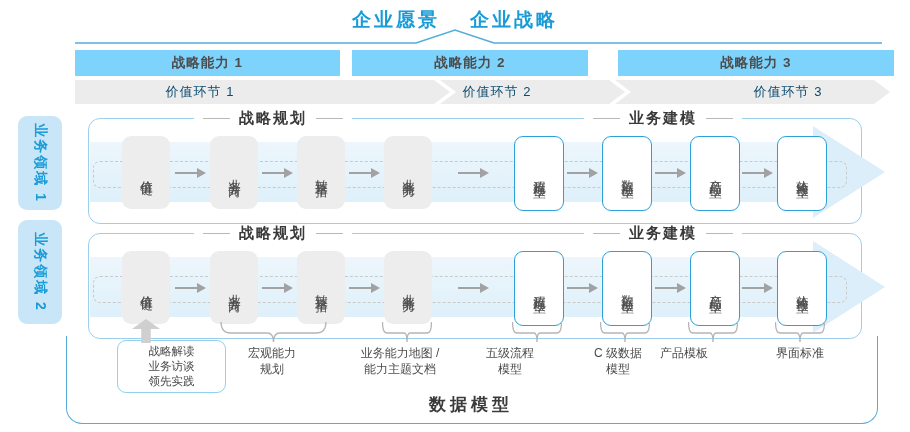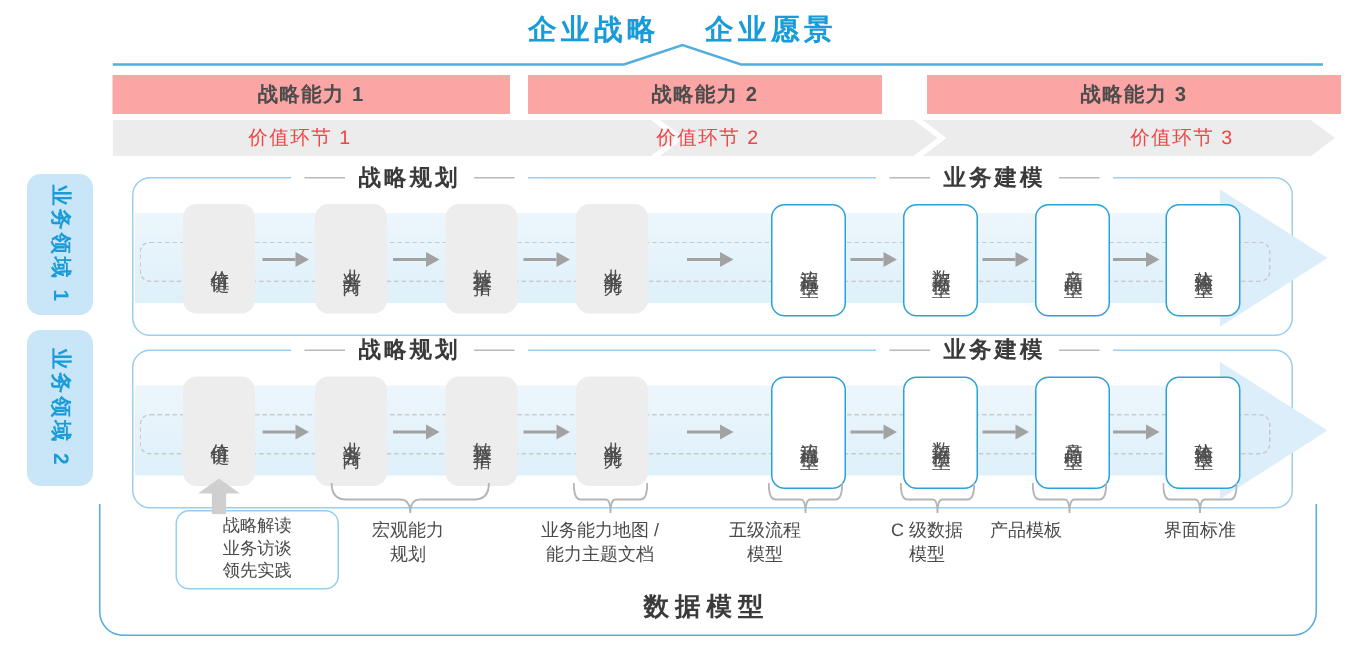--- a/index.html
+++ b/index.html
@@ -5,28 +5,28 @@
   html,body{margin:0;padding:0;background:#fff;}
   #canvas{position:relative;width:910px;height:432px;background:#fff;overflow:hidden;
           font-family:"Liberation Sans","DejaVu Sans",sans-serif;}
 
   
   .title-row{position:absolute;top:7px;left:0;width:100%;display:flex;justify-content:center;gap:30px;}
   .title-row span{font-size:19px;font-weight:bold;color:#189bd7;letter-spacing:3px;}
   .top-bracket{position:absolute;left:75px;top:28px;}
 
   
-  .cap-bar{position:absolute;top:50px;height:26px;background:#fca5a5;display:flex;align-items:center;
+  .cap-bar{position:absolute;top:50px;height:26px;background:#7dd3fc;display:flex;align-items:center;
            justify-content:center;font-size:13.5px;font-weight:bold;color:#4c4c4c;letter-spacing:1px;}
   
   .chev{position:absolute;top:80px;height:24px;background:#ececec;}
   .chev.first{clip-path:polygon(0 0,calc(100% - 16px) 0,100% 50%,calc(100% - 16px) 100%,0 100%);}
   .chev.mid{clip-path:polygon(0 0,calc(100% - 16px) 0,100% 50%,calc(100% - 16px) 100%,0 100%,16px 50%);}
   .val-label{position:absolute;top:80px;height:24px;display:flex;align-items:center;
-             transform:translateX(-50%);font-size:13px;color:#ef4444;letter-spacing:1px;}
+             transform:translateX(-50%);font-size:13px;color:#0c4a6e;letter-spacing:1px;}
 
   
   .domain-label{position:absolute;left:18px;width:44px;background:#c8e6f7;border-radius:9px;
                 display:flex;align-items:center;justify-content:center;}
   .domain-label span{transform:rotate(90deg);white-space:nowrap;font-size:14px;font-weight:bold;
                      color:#1b9cd8;letter-spacing:2px;}
 
   
   .row{position:absolute;left:88px;width:772px;height:104px;border:1px solid #9bcfec;
        border-radius:12px;z-index:1;}
@@ -68,36 +68,36 @@
           white-space:pre-line;font-size:12px;line-height:16px;color:#4b4b4b;}
   .footer-label{position:absolute;top:393px;left:471px;transform:translateX(-50%);font-size:17px;
                 font-weight:bold;color:#3b3b3b;letter-spacing:4px;white-space:nowrap;}
 </style>
 </head>
 <body>
 
 <div id="canvas">
 
   <div class="title-row">
+    <span>企业愿景</span>
     <span>企业战略</span>
-    <span>企业愿景</span>
   </div>
   <svg class="top-bracket" width="807" height="17">
     <path d="M0,15 L341,15 L380,2 L419,15 L807,15" fill="none" stroke="#53aedb" stroke-width="1.6"></path>
   </svg>
 
   <div class="cap-bar" style="left:75px;width:265px">战略能力 1</div>
   <div class="cap-bar" style="left:352px;width:236px">战略能力 2</div>
   <div class="cap-bar" style="left:618px;width:276px">战略能力 3</div>
 
   <div class="chev first" style="left:75px;width:375px"></div>
   <div class="chev mid" style="left:440px;width:185px"></div>
   <div class="chev mid" style="left:615px;width:275px"></div>
   <span class="val-label" style="left:200px">价值环节 1</span>
-  <span class="val-label" style="left:472px">价值环节 2</span>
+  <span class="val-label" style="left:497px">价值环节 2</span>
   <span class="val-label" style="left:788px">价值环节 3</span>
 
   <div class="domain-label" style="top:116px;height:94px">
     <span>业务领域 1</span>
   </div>
   <div class="domain-label" style="top:220px;height:104px">
     <span>业务领域 2</span>
   </div>
 
   <div class="row" style="top:118px">

